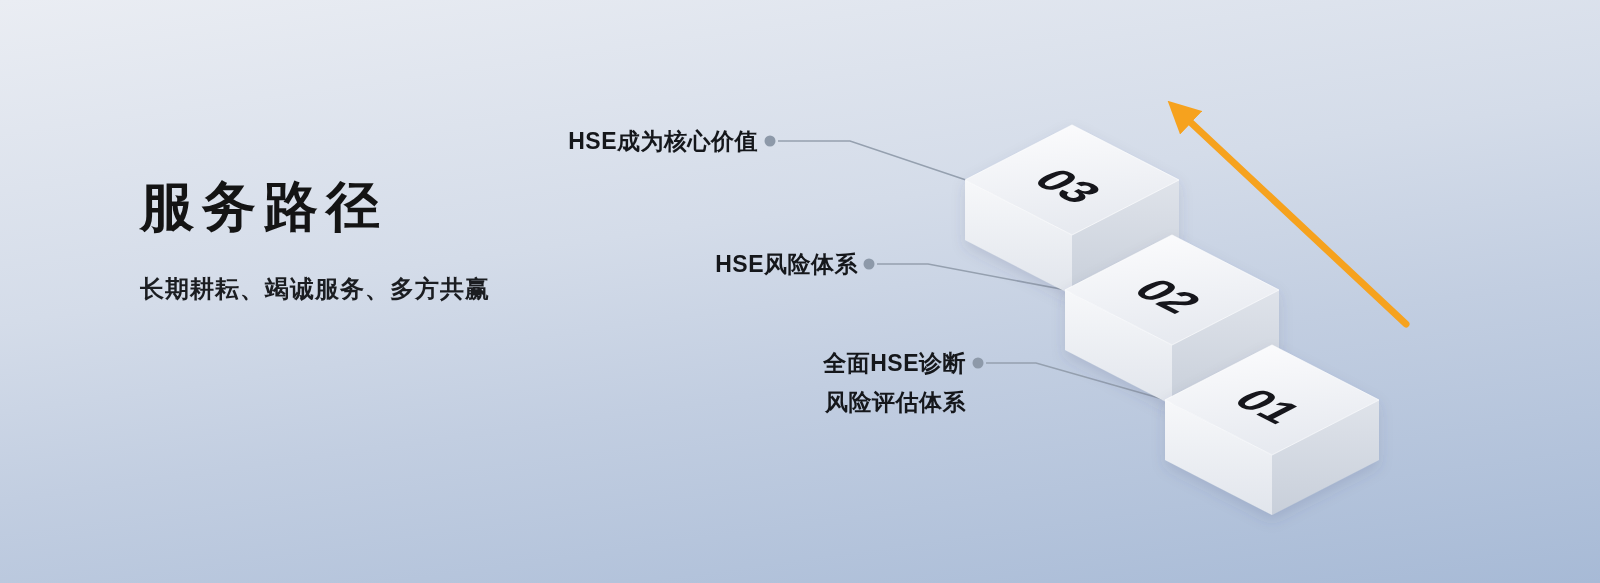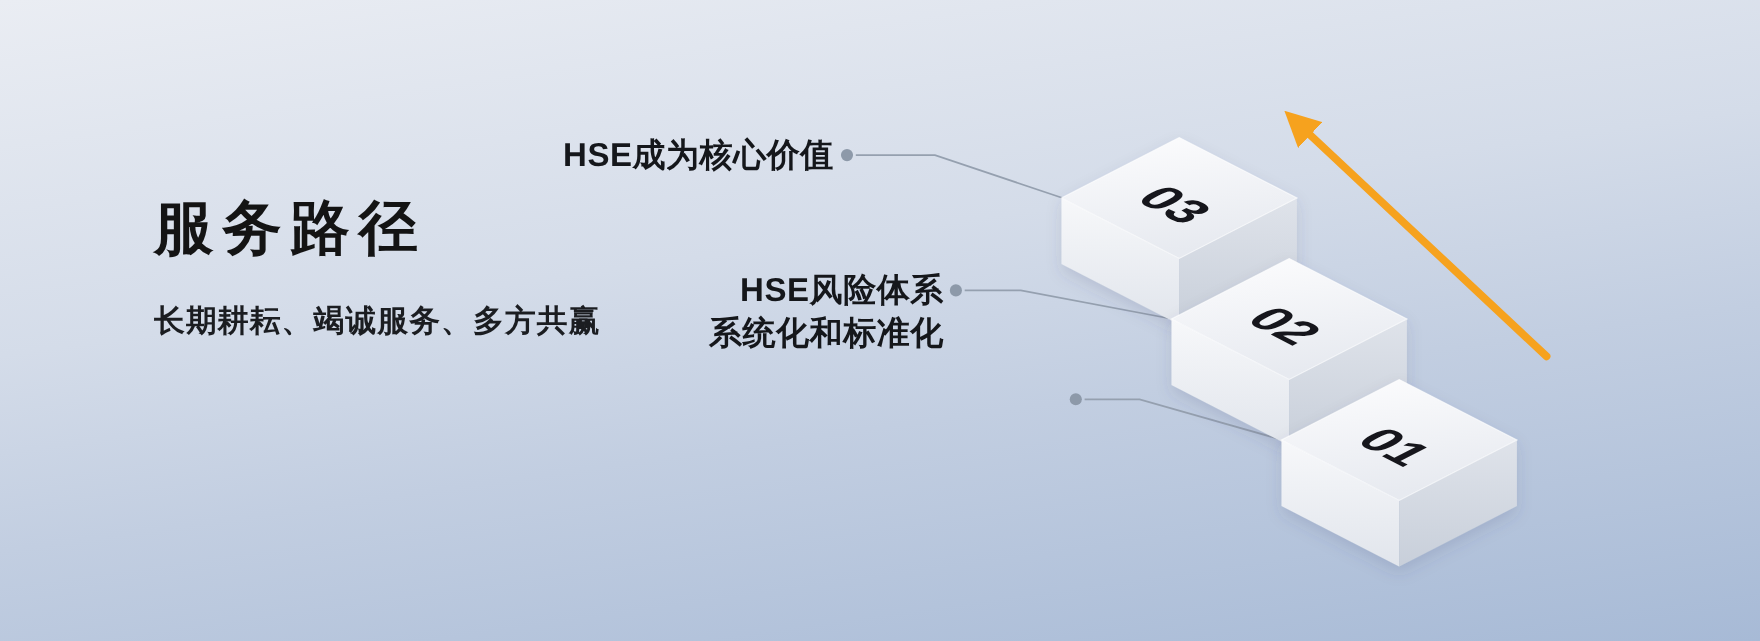--- a/index.html
+++ b/index.html
@@ -22,29 +22,29 @@
   }
   .title-block h1 {
     font-size: 54px;
     font-weight: 700;
     color: #141414;
     letter-spacing: 8px;
     line-height: 1.1;
   }
   .title-block p {
     margin-top: 36px;
-    font-size: 28px;
+    font-size: 24px;
     font-weight: 600;
     color: #1b1d21;
     letter-spacing: 1px;
   }
   .step-label {
     position: absolute;
     text-align: right;
-    font-size: 30px;
+    font-size: 23px;
     font-weight: 600;
     color: #15171b;
     line-height: 39px;
     letter-spacing: 0.5px;
   }
   .label-1 { left: 470px; top: 122px; width: 288px; }
   .label-2 { left: 570px; top: 245px; width: 288px; text-align: right; }
   .label-3 { left: 680px; top: 344px; width: 286px; }
   svg.diagram {
     position: absolute;
@@ -70,21 +70,24 @@
   <div class="title-block">
     <h1>服务路径</h1>
     <p>长期耕耘、竭诚服务、多方共赢</p>
   </div>
 
   <div class="step-label label-1">
     <div>HSE成为核心价值</div>
   </div>
   <div class="step-label label-2">
     <div>HSE风险体系</div>
-    <div>系统化和标准化</div>
+  </div>
+  <div class="step-label label-3">
+    <div>全面HSE诊断</div>
+    <div>风险评估体系</div>
   </div>
 
   <svg class="diagram" viewBox="0 0 1600 583">
     <defs>
       <linearGradient id="gTop" x1="0" y1="0" x2="0.25" y2="1">
         <stop offset="0" stop-color="#FDFDFE"></stop>
         <stop offset="1" stop-color="#E7EAF0"></stop>
       </linearGradient>
       <linearGradient id="gLeft" x1="0" y1="0" x2="0" y2="1">
         <stop offset="0" stop-color="#F7F8FA"></stop>

